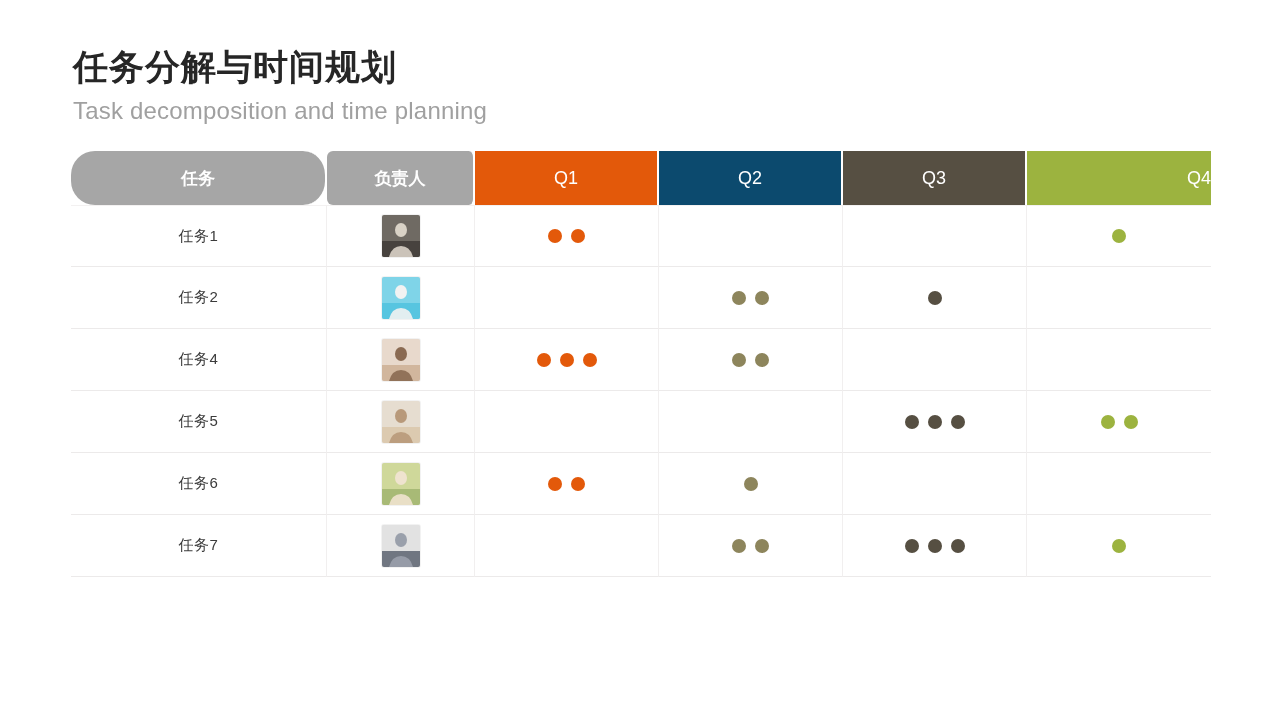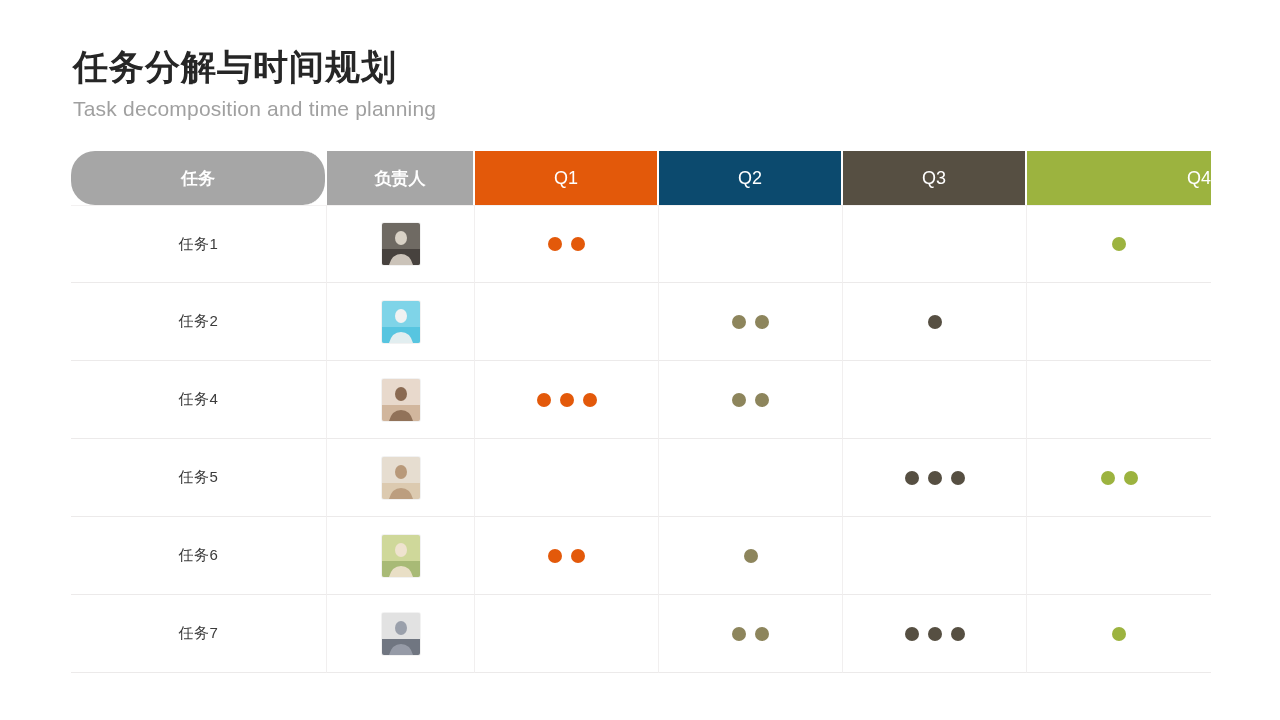--- a/index.html
+++ b/index.html
@@ -10,37 +10,37 @@
     overflow: hidden;
   }
   .slide { position: relative; width: 1280px; height: 720px; background: #fff; }
 
   .title-block { position: absolute; left: 73px; top: 46px; }
   .slide-title {
     font-size: 35px; font-weight: bold; color: #262626;
     letter-spacing: 1px; line-height: 1.2;
   }
   .slide-subtitle {
-    font-size: 21px; color: #a0a0a0; font-weight: normal;
+    font-size: 24px; color: #a0a0a0; font-weight: normal;
     margin-top: 9px; letter-spacing: 0.2px;
   }
 
   .table-wrap { position: absolute; left: 71px; top: 151px; width: 1140px; }
   table.plan { border-collapse: separate; border-spacing: 0; width: 1140px; table-layout: fixed; }
 
   table.plan th {
     height: 54px; font-size: 17px; font-weight: bold; color: #ffffff;
     text-align: center; vertical-align: middle; border: none;
     border-right: 2px solid #ffffff;
   }
   table.plan th.q { font-weight: normal; font-size: 18px; }
   table.plan th:last-child { border-right: none; }
 
   table.plan td {
-    height: 78px; vertical-align: middle; text-align: center;
+    height: 62px; vertical-align: middle; text-align: center;
     border-bottom: 1px solid #eceaea;
     border-right: 1px solid #f1efef;
     background: #ffffff;
   }
   table.plan td:last-child { border-right: none; }
   table.plan tr:first-child td { border-top: 1px solid #f3f1f1; }
 
   .task-name { font-size: 15px; color: #3b3b3b; letter-spacing: 0.5px; }
 
   .avatar {
@@ -74,21 +74,21 @@
         <col class="col-task">
           <col class="col-owner">
         <col class="col-q">
           <col class="col-q">
           <col class="col-q">
           <col class="col-q">
       </colgroup>
       <thead>
         <tr id="hdr-row">
             <th style="background: rgb(166, 166, 166); border-radius: 24px;">任务</th>
-            <th style="background: rgb(166, 166, 166);">负责人</th>
+            <th style="background: rgb(166, 166, 166); border-radius: 6px;">负责人</th>
             <th class="q" style="background: rgb(227, 89, 10);">Q1</th>
             <th class="q" style="background: #0c4a6e;">Q2</th>
             <th class="q" style="background: rgb(86, 79, 66); margin-left: 14px;">Q3</th>
             <th class="q" style="background: rgb(156, 179, 63); text-align: right;">Q4</th>
           </tr>
       </thead>
       <tbody id="tbl-body">
           <tr>
             <td><span class="task-name">任务1</span></td>
             <td><span class="avatar"><svg viewBox="0 0 38 42" preserveAspectRatio="none">

